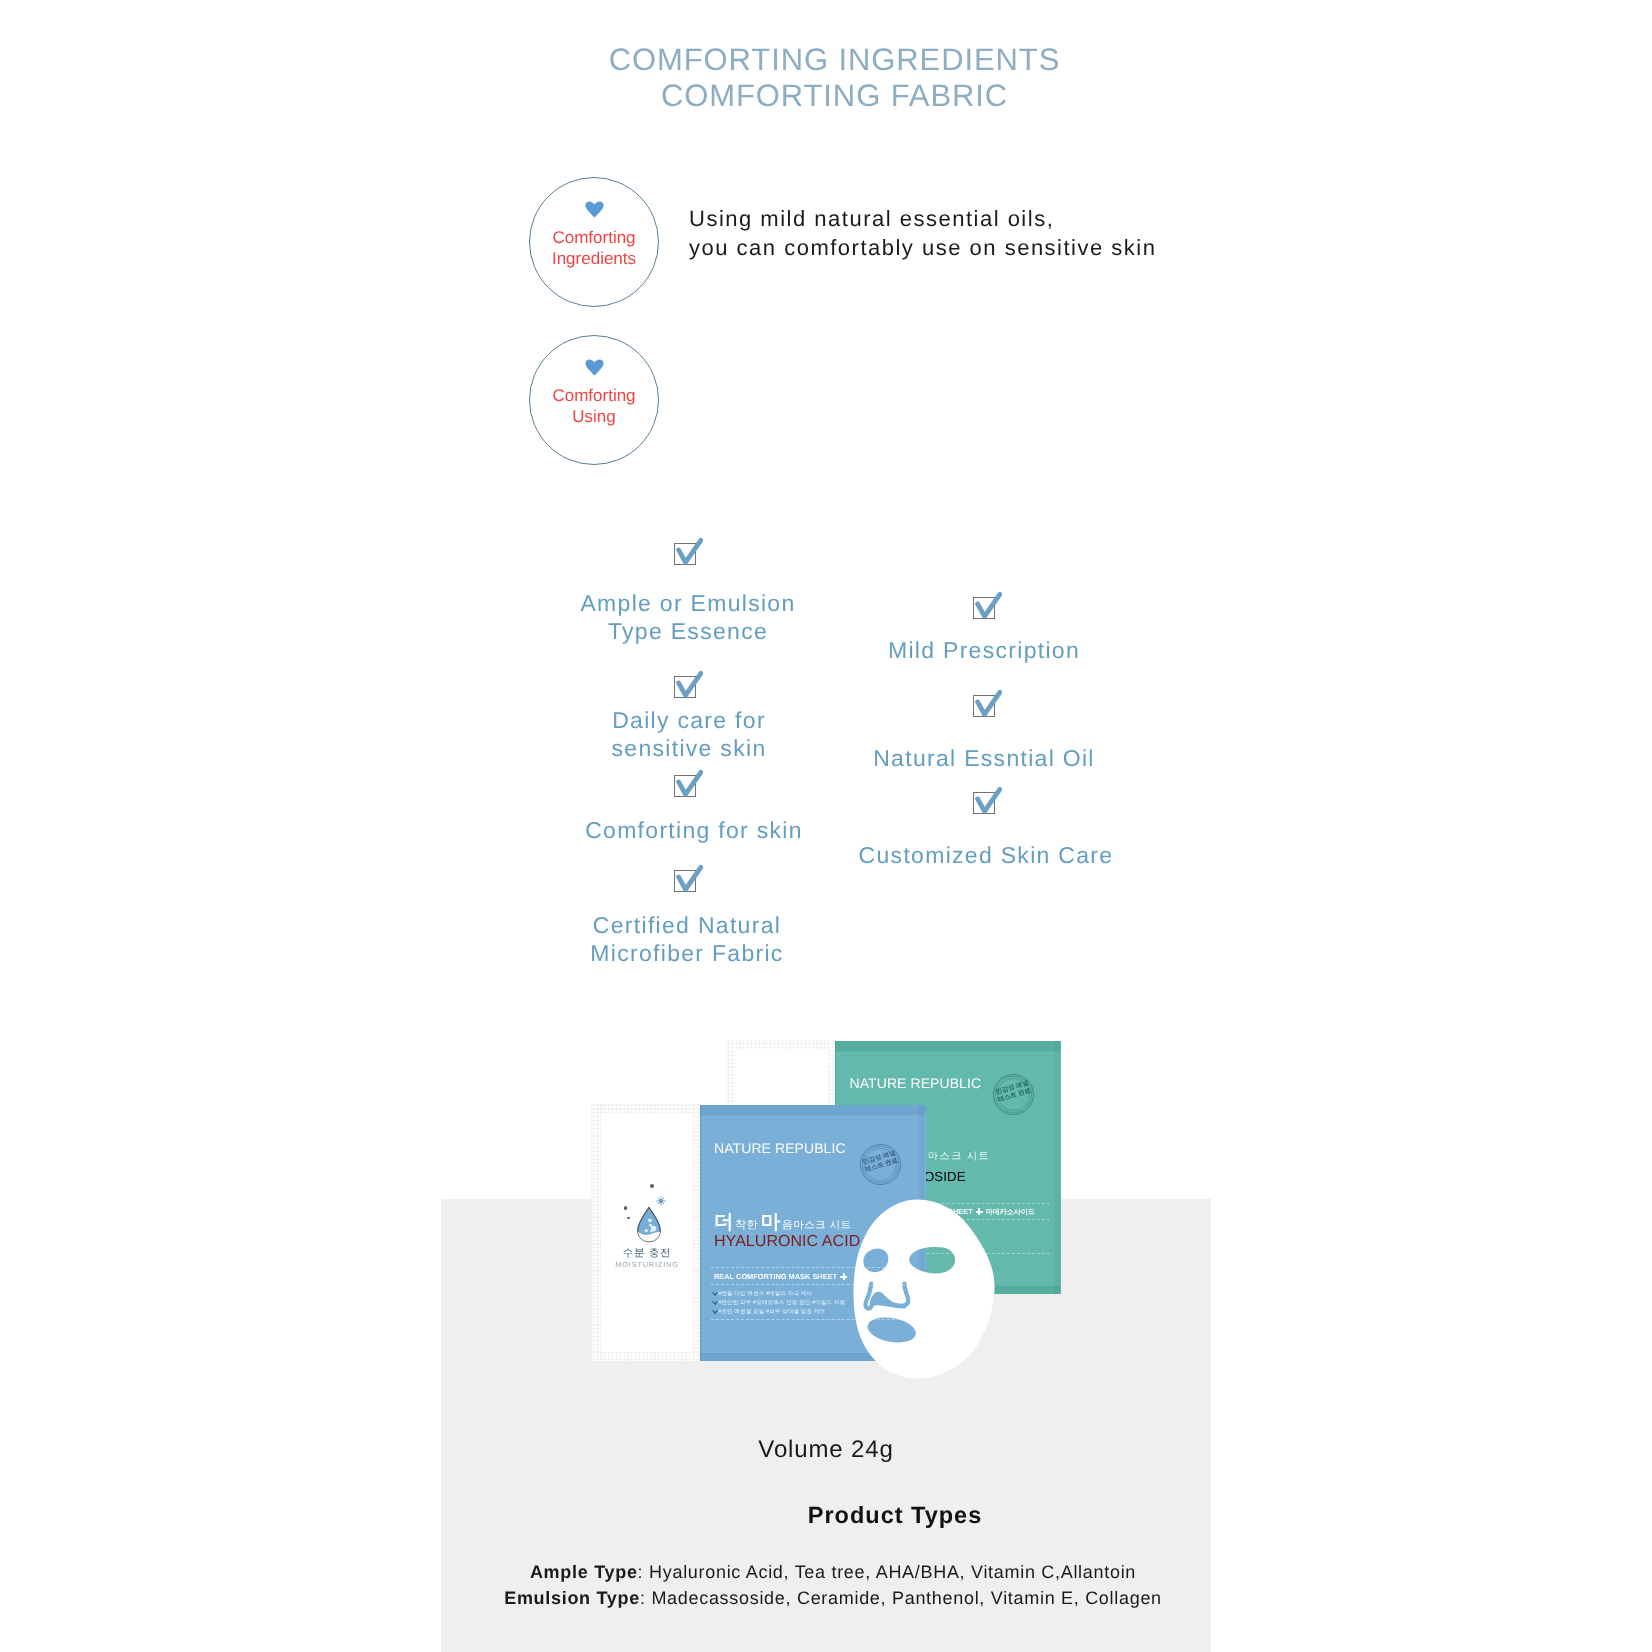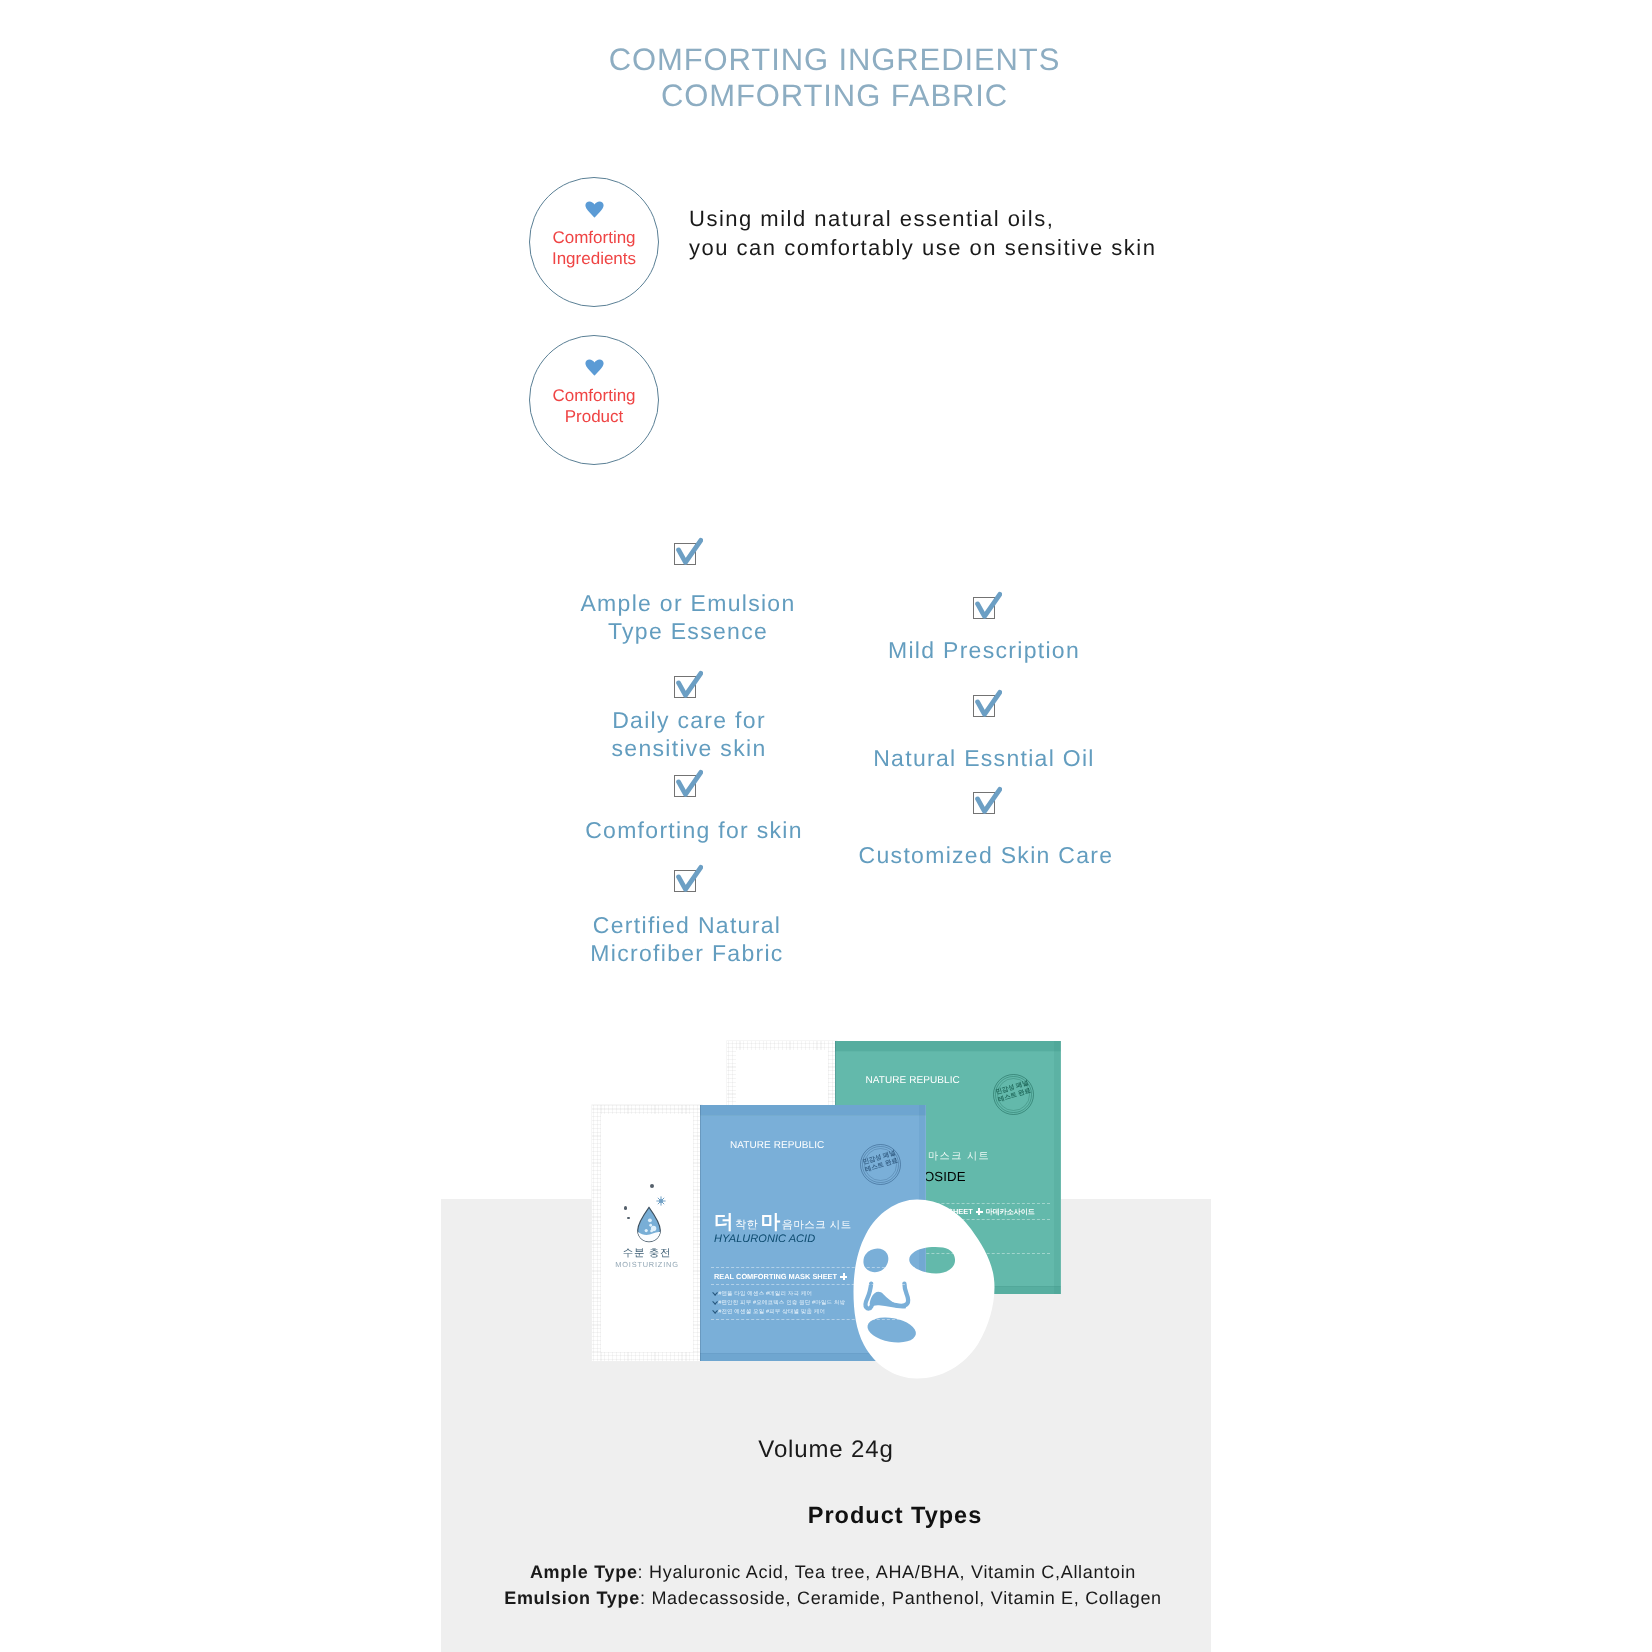--- a/index.html
+++ b/index.html
@@ -52,21 +52,21 @@
   .crimp.g{background:#56ad9f;border-bottom:1px solid #5fb5a7;}
   .crimp.b{background:#6ea5d0;border-bottom:1px solid #76accf;}
   .crimpb{position:absolute;left:0;bottom:0;width:100%;height:7.5px;}
   .crimpb.g{background:#57aea0;border-top:1px solid #52a89a;}
   .crimpb.b{background:#6fa6d0;border-top:1px solid #6aa0ca;}
   .crimpr{position:absolute;right:0;top:0;bottom:0;width:7px;}
   .crimpr.g{background:rgba(60,150,135,.18);}
   .crimpr.b{background:rgba(50,110,160,.10);}
   .gpack:after,.bpack:after{content:"";position:absolute;left:0;right:0;top:0;bottom:0;
      border-left:1px solid rgba(40,70,95,.20);border-right:1px solid rgba(255,255,255,.10);pointer-events:none;}
-  .gbrand,.bbrand{position:absolute;color:#fff;font-size:10px;letter-spacing:0.08px;margin-left:16px;}
+  .gbrand,.bbrand{position:absolute;color:#fff;font-size:14px;letter-spacing:0.08px;}
   .bbrand{left:14px;top:35px;}
   .gbrand{left:14.5px;top:34px;}
   .gseal,.bseal{position:absolute;width:41px;height:41px;}
   .bseal{left:160px;top:39px;}
   .gseal{left:158px;top:33px;}
   .sr1,.sr2,.sr3{position:absolute;border-radius:50%;box-sizing:border-box;}
   .sr1{left:0;top:0;width:41px;height:41px;border:1.2px solid rgba(32,72,112,.45);}
   .sr2{left:2.3px;top:2.3px;width:36.4px;height:36.4px;border:0.9px solid rgba(32,72,112,.33);}
   .sr3{left:4.2px;top:4.2px;width:32.6px;height:32.6px;border:0.9px solid rgba(32,72,112,.25);}
   .stxt{position:absolute;left:0;top:10px;width:41px;text-align:center;font-size:6.4px;
@@ -83,21 +83,21 @@
   .gsub .pl{display:inline-block;width:7px;height:7px;position:relative;margin:0 3px;vertical-align:-1px;}
   .gsub .pl:before,.gsub .pl:after{content:"";position:absolute;background:#fff;}
   .gsub .pl:before{left:2.5px;top:0;width:2px;height:7px;}
   .gsub .pl:after{left:0;top:2.5px;width:7px;height:2px;}
   .gsub .pko{font-size:7px;letter-spacing:0;}
   .bko{position:absolute;left:14px;top:103px;color:#fff;white-space:nowrap;}
   .bko .k1{font-size:19.5px;font-weight:bold;letter-spacing:1.4px;}
   .bko .k2{font-size:11.2px;letter-spacing:0.5px;margin-top:17px;}
   .bko .k3{font-size:10.4px;letter-spacing:0.6px;}
   .bko .kgap{margin-left:2.5px;}
-  .ben{position:absolute;left:14px;top:128px;color:#0c4a6e;font-size:11px;letter-spacing:0.05px;font-style:italic;}
+  .ben{position:absolute;left:14px;top:128px;color:#7f1d1d;font-size:16px;letter-spacing:0.05px;}
   .bdash{position:absolute;left:11px;right:11px;height:0;border-top:1px dashed rgba(255,255,255,.42);}
   .bdash.d1{top:162px;} .bdash.d2{top:179px;} .bdash.d3{top:214px;}
   .bsub{position:absolute;left:14px;top:167px;color:#fff;font-size:7.4px;letter-spacing:0px;font-weight:bold;white-space:nowrap;}
   .bsub .pl{display:inline-block;width:7px;height:7px;position:relative;margin:0 3px;vertical-align:-1px;}
   .bsub .pl:before,.bsub .pl:after{content:"";position:absolute;background:#fff;}
   .bsub .pl:before{left:2.5px;top:0;width:2px;height:7px;}
   .bsub .pl:after{left:0;top:2.5px;width:7px;height:2px;}
   .bl{position:absolute;left:13px;color:#e8f3fb;font-size:5.5px;white-space:nowrap;letter-spacing:0.15px;}
   .bl1{top:185px;} .bl2{top:194px;} .bl3{top:203px;}
   .bl .tick{display:inline-block;width:2.6px;height:2.6px;border-left:0.9px solid #24547a;
@@ -150,21 +150,21 @@
   </div>
 
   <div class="badge" style="left:529px;top:335px;">
     <span class="heart">
       <svg width="19" height="17" viewBox="0 0 19 17">
           <path d="M9.5 16.6C9.5 16.6 7.0 14.2 4.4 11.3C1.8 8.4 0.4 6.4 0.4 4.3C0.4 1.9 2.3 0.4 4.5 0.4C6.5 0.4 8.4 1.7 9.5 3.5C10.6 1.7 12.5 0.4 14.5 0.4C16.7 0.4 18.6 1.9 18.6 4.3C18.6 6.4 17.2 8.4 14.6 11.3C12.0 14.2 9.5 16.6 9.5 16.6Z" fill="#5b9bd5"></path>
         </svg>
     </span>
     <div class="blabel">
       <div>Comforting</div>
-      <div>Product</div>
+      <div>Using</div>
     </div>
   </div>
 
   <div class="chkwrap" style="left:674px;top:543px;">
     <span class="chkbox"></span>
     <svg class="chkmark" width="30" height="30" viewBox="0 0 30 30">
         <path d="M5.6 14.9 L12.5 27.3 L27.8 5.3" stroke="#6c9fc4" stroke-width="4.8" fill="none" stroke-linecap="round" stroke-linejoin="round"></path>
       </svg>
   </div>
   <div class="chktext" style="left:488px;top:589px;width:400px;">

